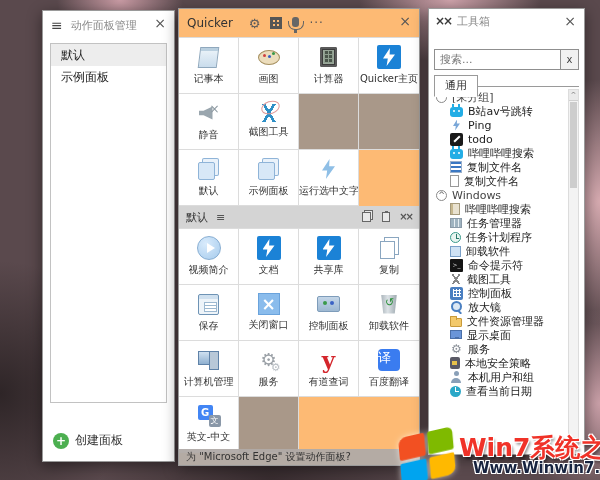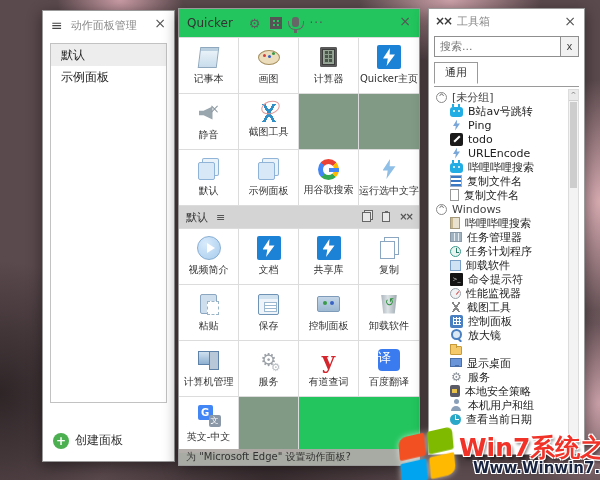--- a/index.html
+++ b/index.html
@@ -24,21 +24,21 @@
 
   
   #win-left{left:42px;top:10px;width:133px;height:452px}
   .pm-list{position:absolute;left:7px;right:7px;top:32px;bottom:58px;border:1px solid #c2c2c2;background:#fff;overflow:hidden}
   .pm-item{height:22px;line-height:22px;padding-left:10px;font-size:12px;color:#222;white-space:nowrap;overflow:hidden}
   .pm-item.sel{background:#ededed}
   .pm-foot{position:absolute;left:10px;bottom:12px;display:flex;align-items:center;gap:6px;font-size:12px;color:#333}
   .plus{width:16px;height:16px;border-radius:50%;background:#4caf50;color:#fff;font-size:12px;font-weight:bold;display:flex;align-items:center;justify-content:center;line-height:1}
 
   
-  #win-mid{left:178px;top:8px;width:242px;height:458px;background:#22c55e;overflow:hidden}
+  #win-mid{left:178px;top:8px;width:242px;height:458px;background:#fdba74;overflow:hidden}
   #win-mid .tbar .appttl{font-size:12px;color:#333}
   .hicons{display:flex;align-items:center;gap:10px;color:#555;margin-left:8px}
   .ic-gear-top{font-size:13px;line-height:1;color:#5a5a5a}
   .ic-qr{width:12px;height:12px;border:1px solid #555;
     background:repeating-linear-gradient(0deg,#555 0 2px,transparent 2px 4px),
                repeating-linear-gradient(90deg,#555 0 2px,transparent 2px 4px)}
   .ic-mic{width:7px;height:10px;background:#666;border-radius:3px;position:relative;margin-top:-3px}
   .ic-mic::after{content:"";position:absolute;left:-4px;top:4px;width:14px;height:8px;border:1px solid #666;border-top:none;border-radius:0 0 7px 7px}
   .ic-mic::before{content:"";position:absolute;left:2px;bottom:-6px;width:3px;height:4px;background:#666}
   .more{font-size:12px;color:#555;letter-spacing:1px}
@@ -123,21 +123,21 @@
   .ic-gtrans{width:24px;height:22px}
   .ic-gtrans::before{content:"G";position:absolute;left:1px;top:0;width:15px;height:15px;background:#4285f4;color:#fff;
     font-size:10px;font-weight:bold;border-radius:2px;text-align:center;line-height:15px}
   .ic-gtrans::after{content:"文";position:absolute;right:0;bottom:0;width:12px;height:12px;background:#8a98a8;color:#fff;
     font-size:8px;border-radius:2px;text-align:center;line-height:12px}
 
   
   #win-right{left:428px;top:8px;width:157px;height:447px}
   #win-right .tbar{height:24px;padding:0 6px;gap:6px}
   .tb-logo{font-size:12px;font-weight:bold;color:#3a3a3a;letter-spacing:-2px;line-height:1}
-  .tb-search{display:flex;margin:3px 5px 0;height:21px}
+  .tb-search{display:flex;margin:16px 5px 0;height:21px}
   .tb-search input{flex:1;min-width:0;border:1px solid #8f8f8f;font-size:11px;padding:0 5px;font-family:inherit;color:#333;background:#fff}
   .tb-clear{width:18px;height:21px;border:1px solid #8f8f8f;border-left:none;background:#f1f1f1;
     font-size:10px;color:#444;display:flex;align-items:center;justify-content:center}
   .tb-tab{display:inline-block;margin:5px 0 3px 5px;padding:2px 10px 3px;border:1px solid #9a9a9a;border-bottom:1px solid #fff;
     background:#fff;font-size:11px;color:#333;position:relative;z-index:2}
   .tb-content{position:absolute;top:77px;left:5px;right:5px;bottom:4px;border-top:1px solid #9a9a9a;
     overflow:hidden;padding:3px 14px 0 1px}
   .row{height:14px;display:flex;align-items:center;gap:5px;font-size:11px;color:#222;padding-left:15px;white-space:nowrap;overflow:hidden}
   .row.grp{padding-left:1px;color:#444}
   .grp-chev{width:11px;height:11px;border:1px solid #8a8a8a;border-radius:50%;font-size:8px;line-height:9px;text-align:center;color:#666;flex:none}
@@ -265,24 +265,20 @@
     <div class="cell empty"></div>
     <div class="cell">
         <span class="ic ic-pages"></span>
         <span class="clabel">默认</span>
       </div>
     <div class="cell">
         <span class="ic ic-pages"></span>
         <span class="clabel">示例面板</span>
       </div>
     <div class="cell">
-        <span class="ic ic-google"></span>
-        <span class="clabel">用谷歌搜索</span>
-      </div>
-    <div class="cell">
         <span class="ic ic-bolt-outline"></span>
         <span class="clabel">运行选中文字</span>
       </div>
   </div>
 
   <div class="secbar">
     <span>默认</span>
     <span class="hamb">≡</span>
     <span class="sec-icons">
       <span class="mi-copy"></span>
@@ -302,26 +298,26 @@
       </div>
     <div class="cell">
         <span class="ic ic-qbolt"></span>
         <span class="clabel">共享库</span>
       </div>
     <div class="cell">
         <span class="ic ic-copy"></span>
         <span class="clabel">复制</span>
       </div>
     <div class="cell">
-        <span class="ic ic-paste"></span>
-        <span class="clabel">粘贴</span>
-      </div>
-    <div class="cell">
         <span class="ic ic-save"></span>
         <span class="clabel">保存</span>
+      </div>
+    <div class="cell">
+        <span class="ic ic-closewin"></span>
+        <span class="clabel">关闭窗口</span>
       </div>
     <div class="cell">
         <span class="ic ic-cpl"></span>
         <span class="clabel">控制面板</span>
       </div>
     <div class="cell">
         <span class="ic ic-uninstall"></span>
         <span class="clabel">卸载软件</span>
       </div>
     <div class="cell">
@@ -375,24 +371,20 @@
       </div>
     <div class="row">
         <span class="si si-bolt"></span>
         <span>Ping</span>
       </div>
     <div class="row">
         <span class="si si-todo"></span>
         <span>todo</span>
       </div>
     <div class="row">
-        <span class="si si-bolt"></span>
-        <span>URLEncode</span>
-      </div>
-    <div class="row">
         <span class="si si-bili"></span>
         <span>哔哩哔哩搜索</span>
       </div>
     <div class="row">
         <span class="si si-bars"></span>
         <span>复制文件名</span>
       </div>
     <div class="row">
         <span class="si si-page"></span>
         <span>复制文件名</span>
@@ -416,37 +408,34 @@
       </div>
     <div class="row">
         <span class="si si-uninst"></span>
         <span>卸载软件</span>
       </div>
     <div class="row">
         <span class="si si-cmd"></span>
         <span>命令提示符</span>
       </div>
     <div class="row">
-        <span class="si si-gauge"></span>
-        <span>性能监视器</span>
-      </div>
-    <div class="row">
         <span class="si si-snipcross"></span>
         <span>截图工具</span>
       </div>
     <div class="row">
         <span class="si si-cplsm"></span>
         <span>控制面板</span>
       </div>
     <div class="row">
         <span class="si si-mag"></span>
         <span>放大镜</span>
       </div>
     <div class="row">
         <span class="si si-folder"></span>
+        <span>文件资源管理器</span>
       </div>
     <div class="row">
         <span class="si si-desktop"></span>
         <span>显示桌面</span>
       </div>
     <div class="row">
         <span class="si si-gear"></span>
         <span>服务</span>
       </div>
     <div class="row">

